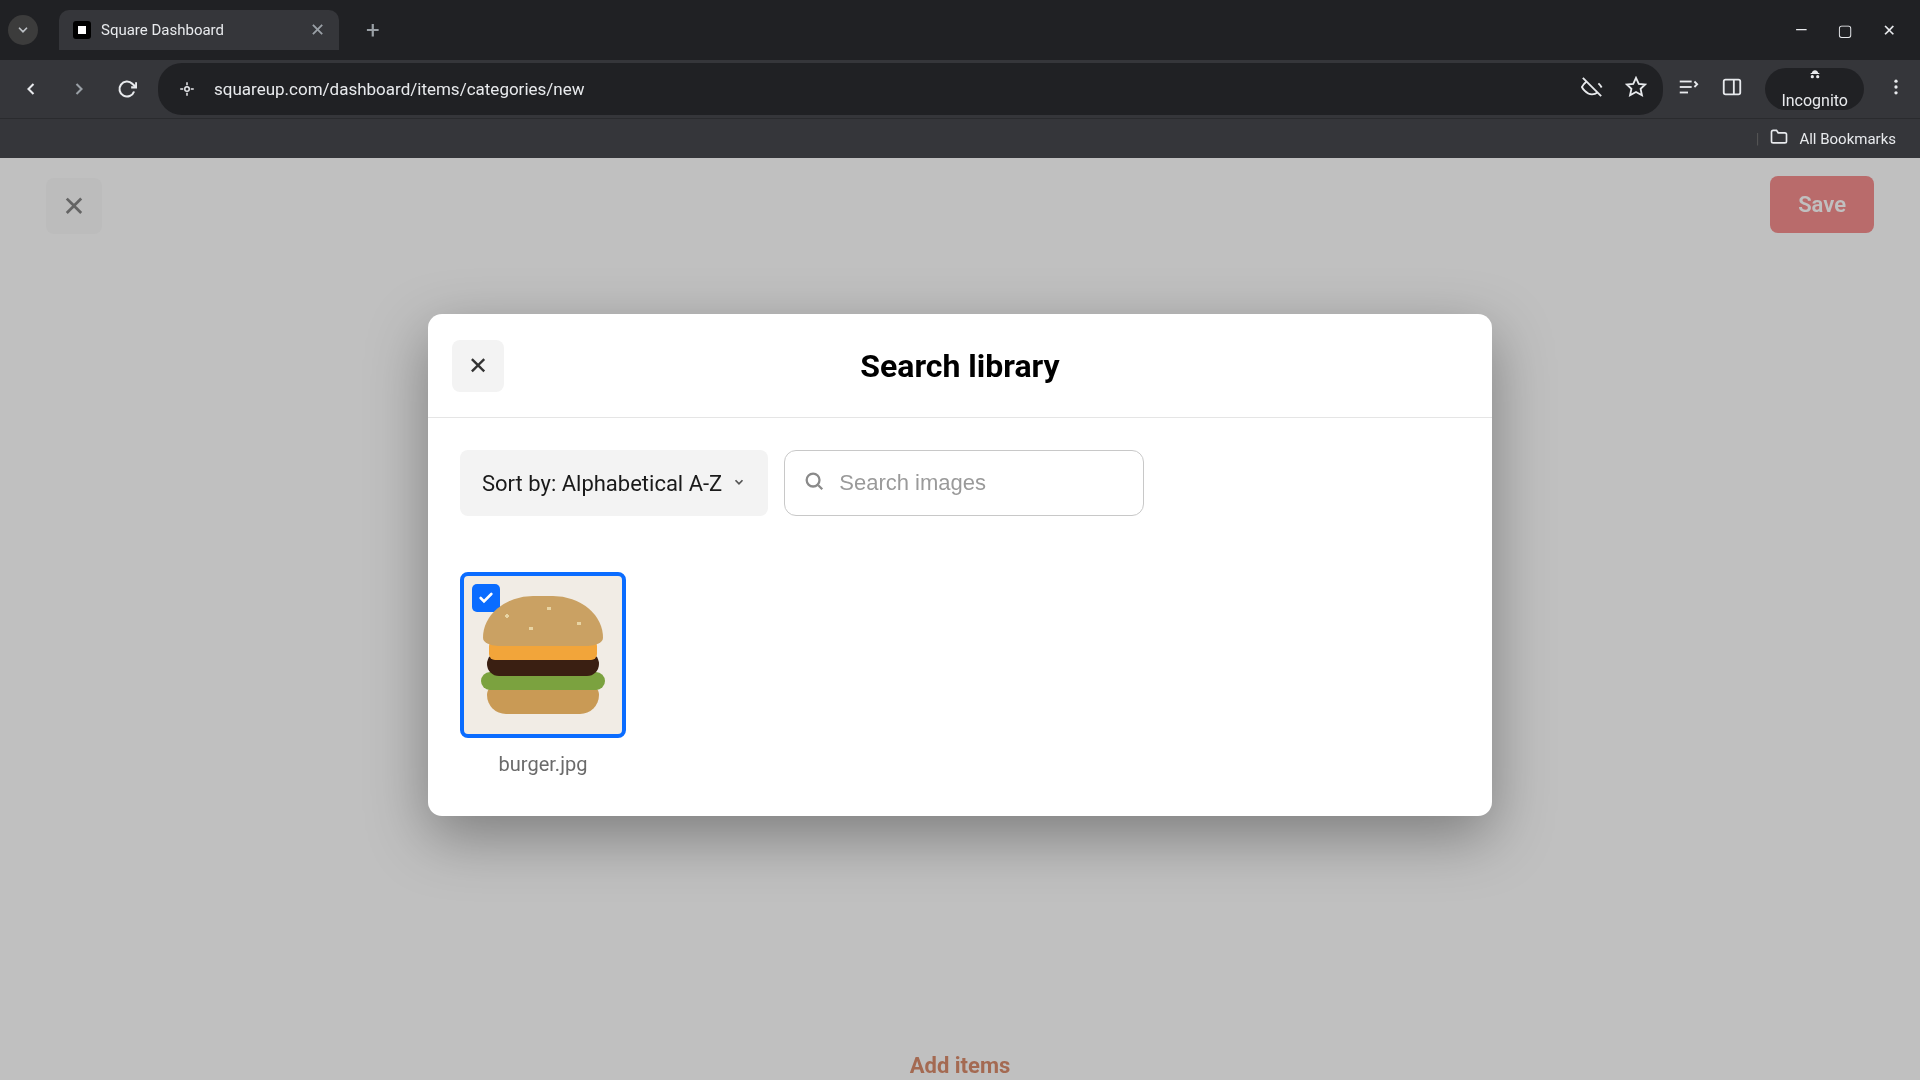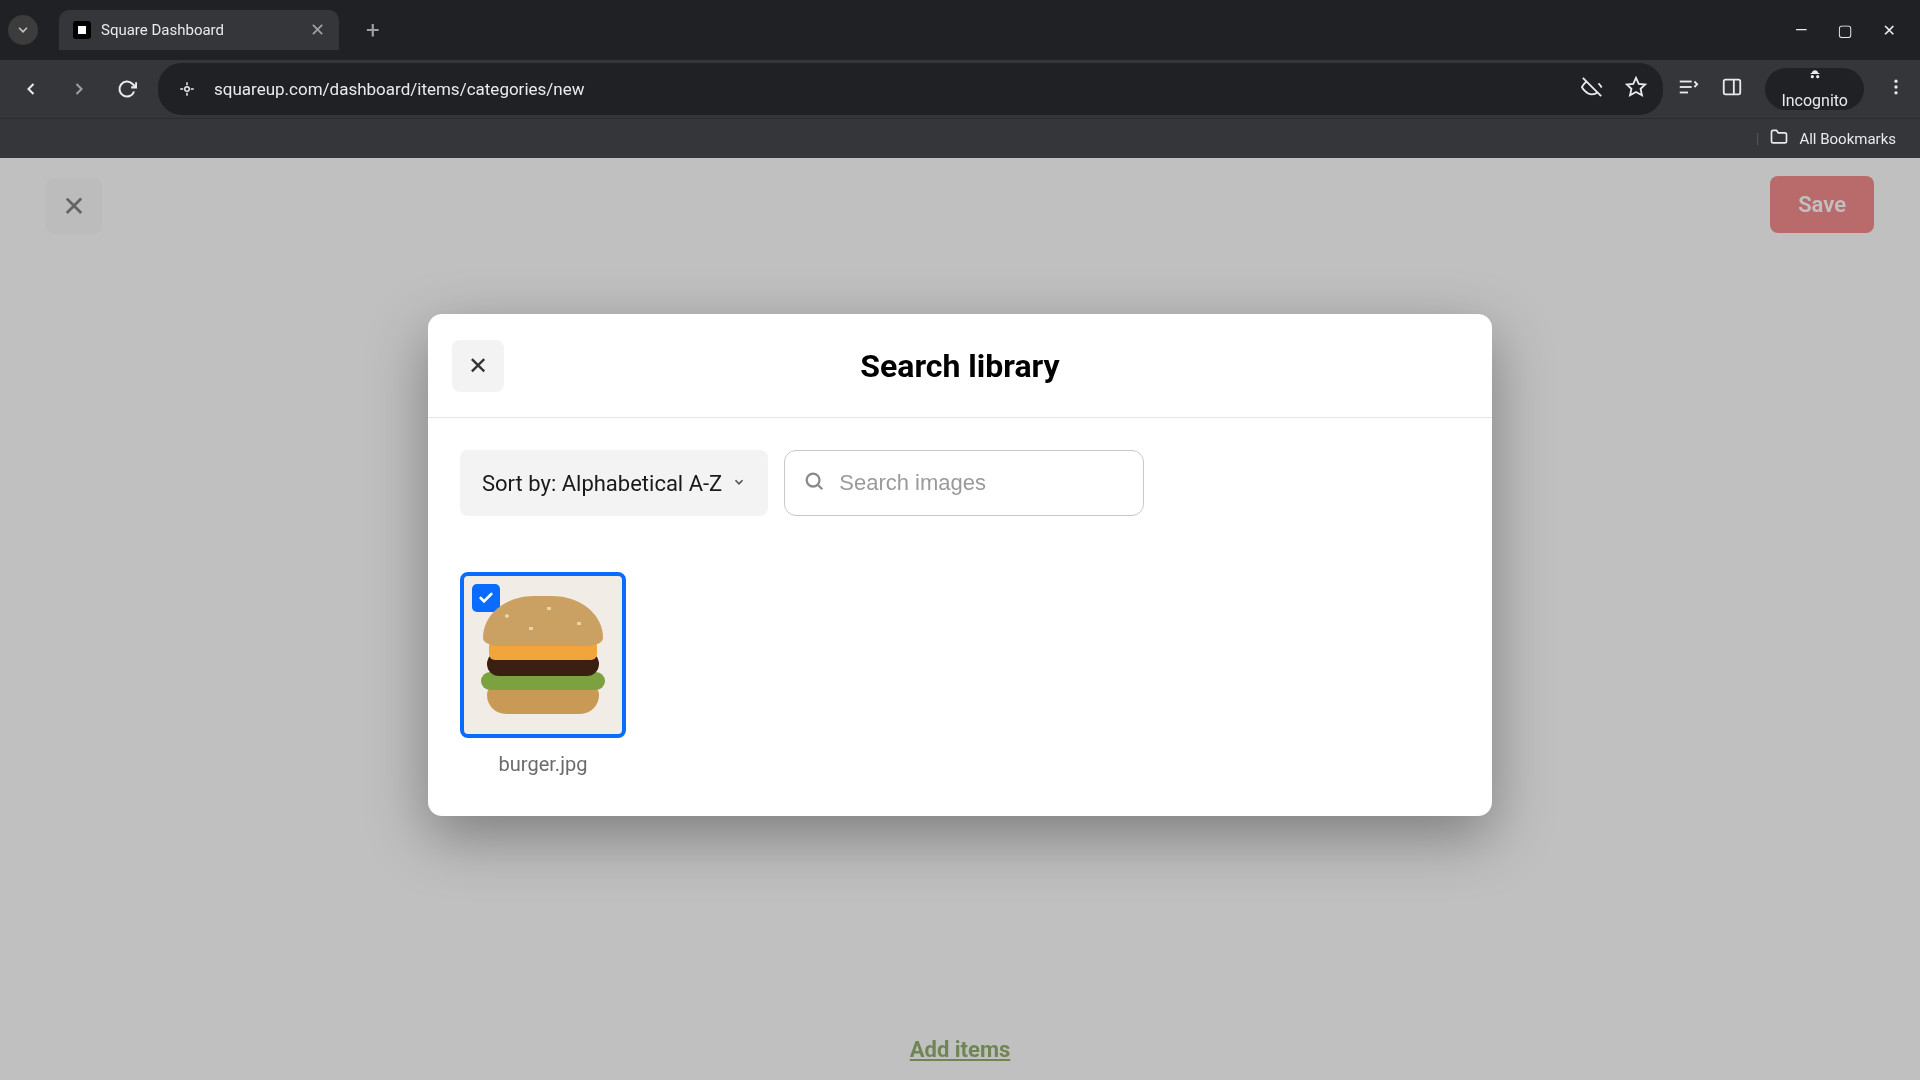--- a/index.html
+++ b/index.html
@@ -32,21 +32,21 @@
   .bookmarks-bar { height:40px; background:#35363a; border-top:1px solid #2a2b2e; display:flex; align-items:center; justify-content:flex-end; padding:0 24px; color:#e8eaed; font-size:15px; gap:10px; }
 
   
   .page-viewport { position:relative; width:1920px; height: calc(1080px - 48px - 58px - 40px); background:#fff; }
 
   
   .page-viewport .sheet-header { position:absolute; inset:0; }
   .sheet-close { position:absolute; top:20px; left:46px; width:56px; height:56px; display:flex; align-items:center; justify-content:center; font-size:28px; color:#333; border-radius:8px; background:#f6f6f6; }
   .sheet-save { position:absolute; top:18px; right:46px; background:#ef4444; color:#fff; font-weight:600; font-size:22px; border-radius:8px; padding:16px 28px; }
   .sheet-title { position:absolute; top:132px; left:540px; font-size:38px; font-weight:700; color:#000; }
-  .add-items { position:absolute; left:50%; transform:translateX(-50%); bottom:30px; color:#4d7c0f; font-weight:700; font-size:22px;text-decoration:underline; }
+  .add-items { position:absolute; left:50%; transform:translateX(-50%); bottom:14px; color:#c2410c; font-weight:700; font-size:22px; }
 
   
   .overlay { position:absolute; inset:0; background:rgba(140,140,140,0.55); }
 
   
   .modal { position:absolute; left:50%; transform:translateX(-50%); top:156px; width:1064px; background:#fff; border-radius:14px; box-shadow:0 20px 60px rgba(0,0,0,0.35); overflow:hidden; display:flex; flex-direction:column; }
   .modal-header { position:relative; height:104px; display:flex; align-items:center; justify-content:center; border-bottom:1px solid #e5e5e5; }
   .modal-header h2 { font-size:32px; font-weight:700; color:#000; }
   .modal-close { position:absolute; left:24px; top:26px; width:52px; height:52px; border-radius:8px; background:#f3f3f3; display:flex; align-items:center; justify-content:center; font-size:24px; color:#333; }
 

